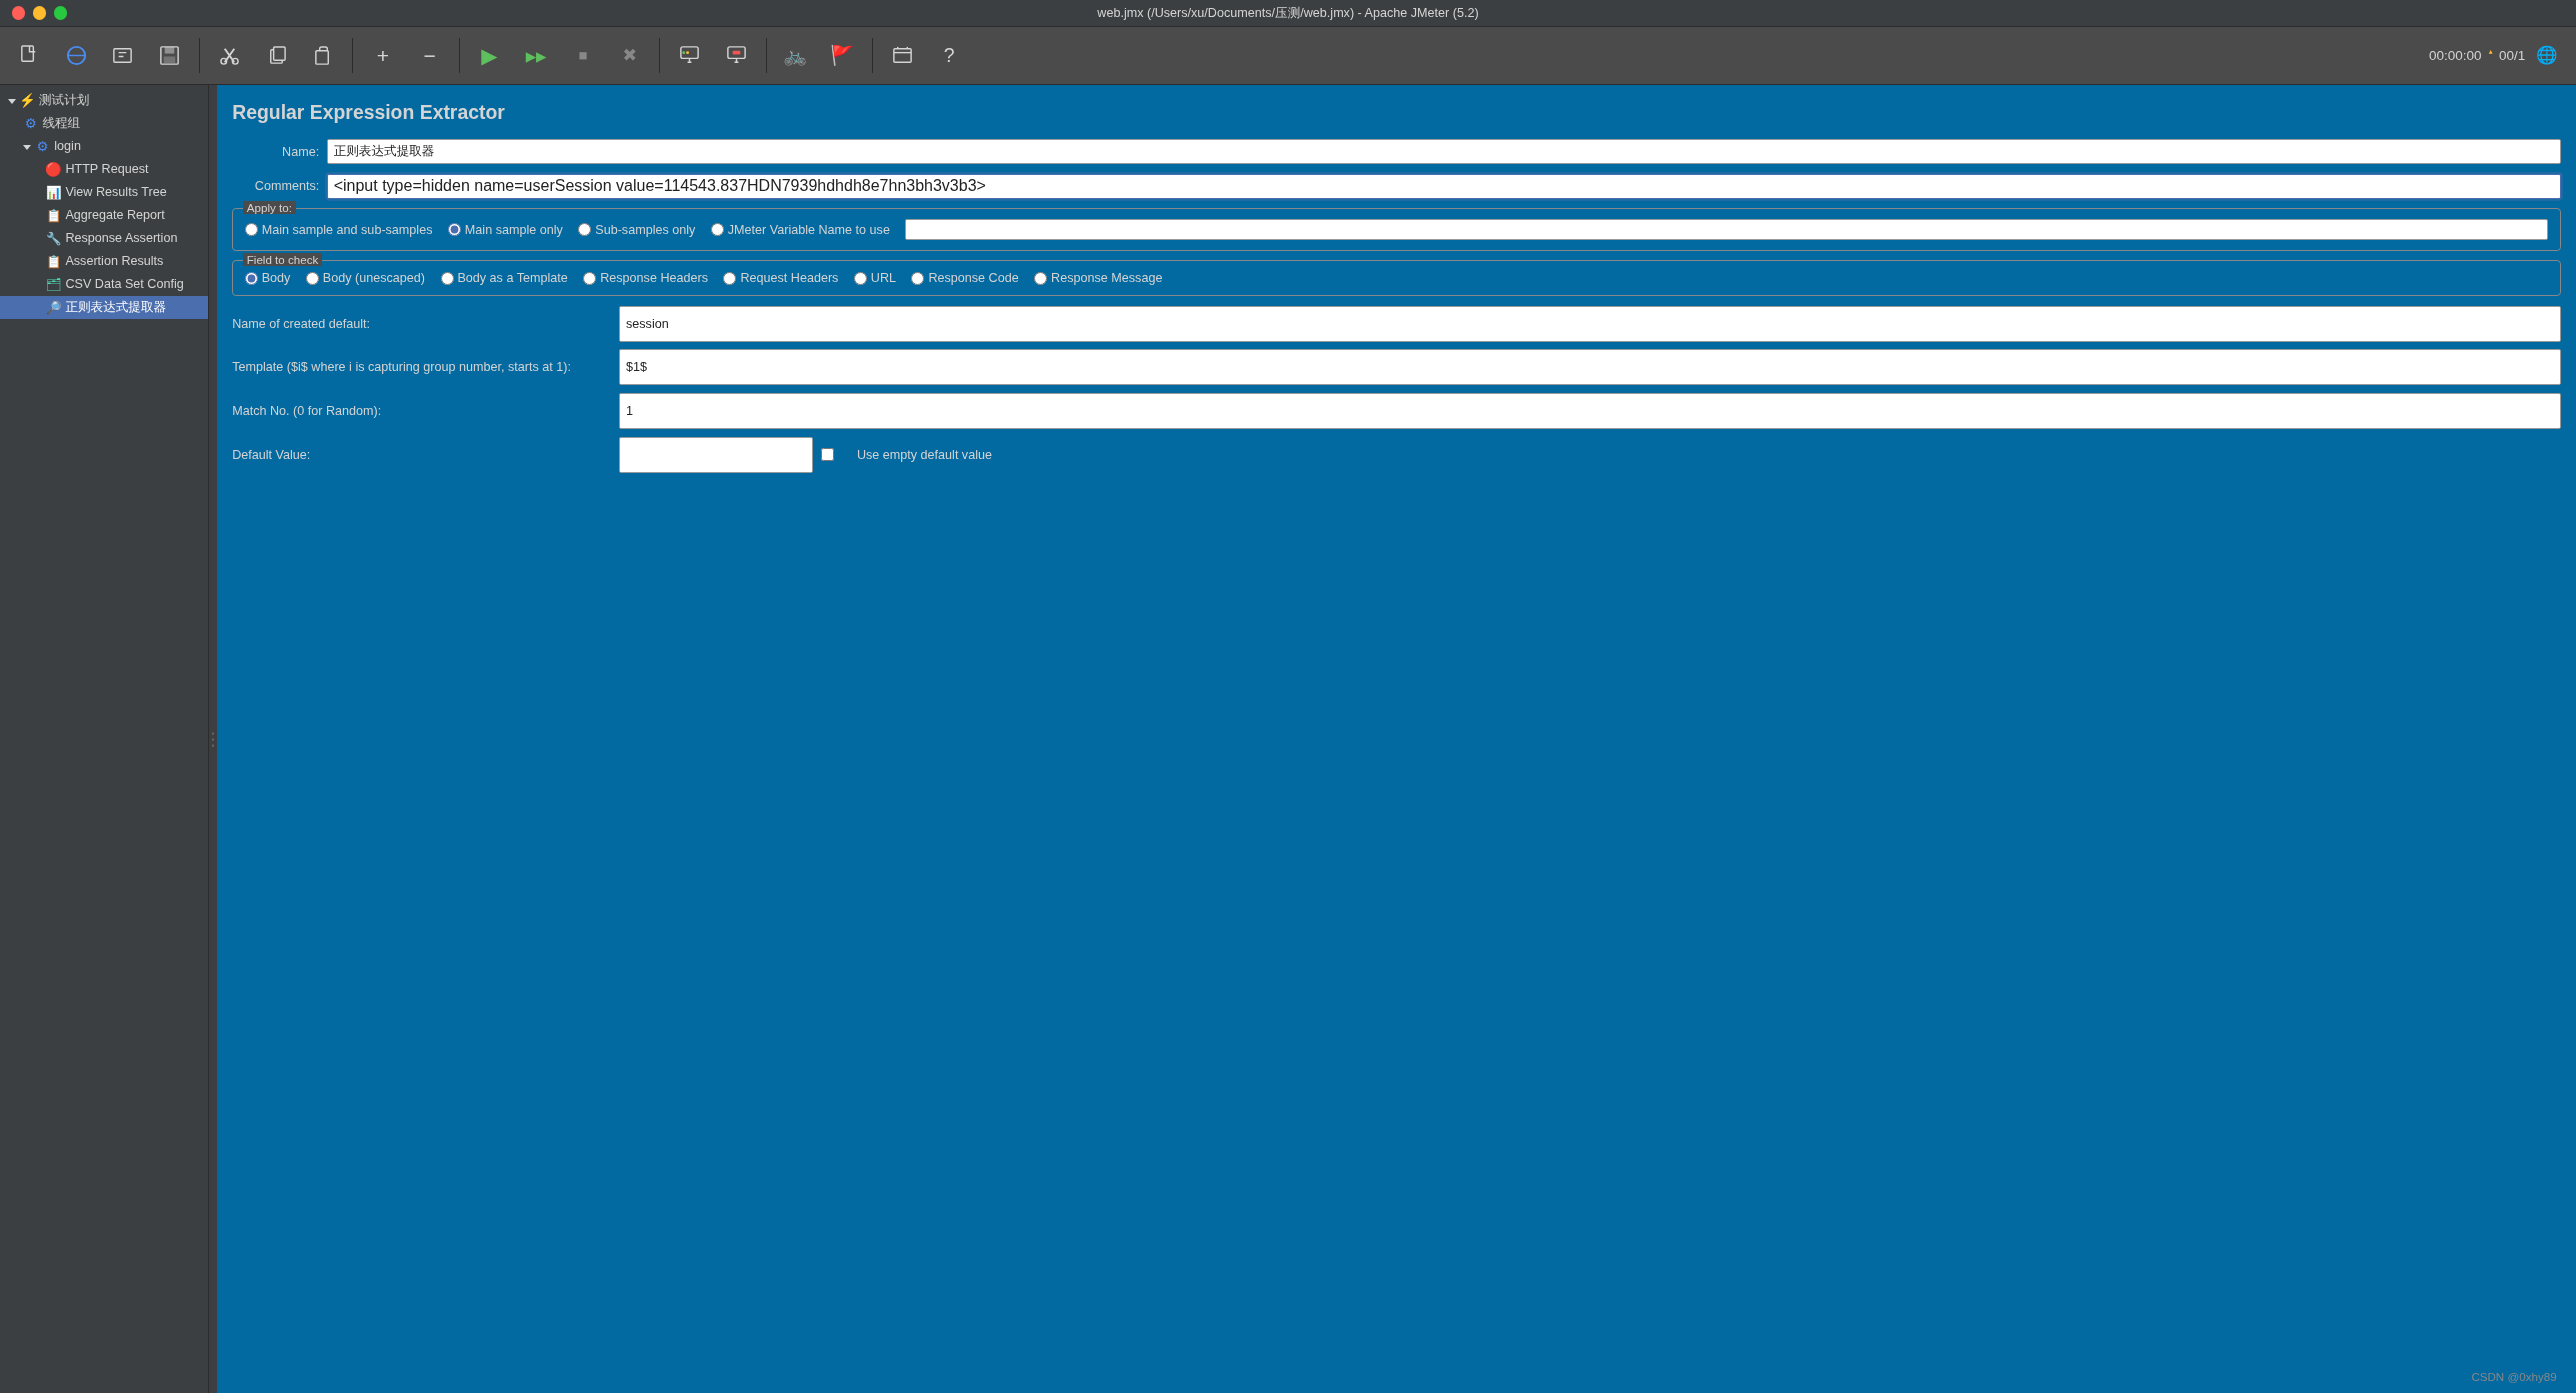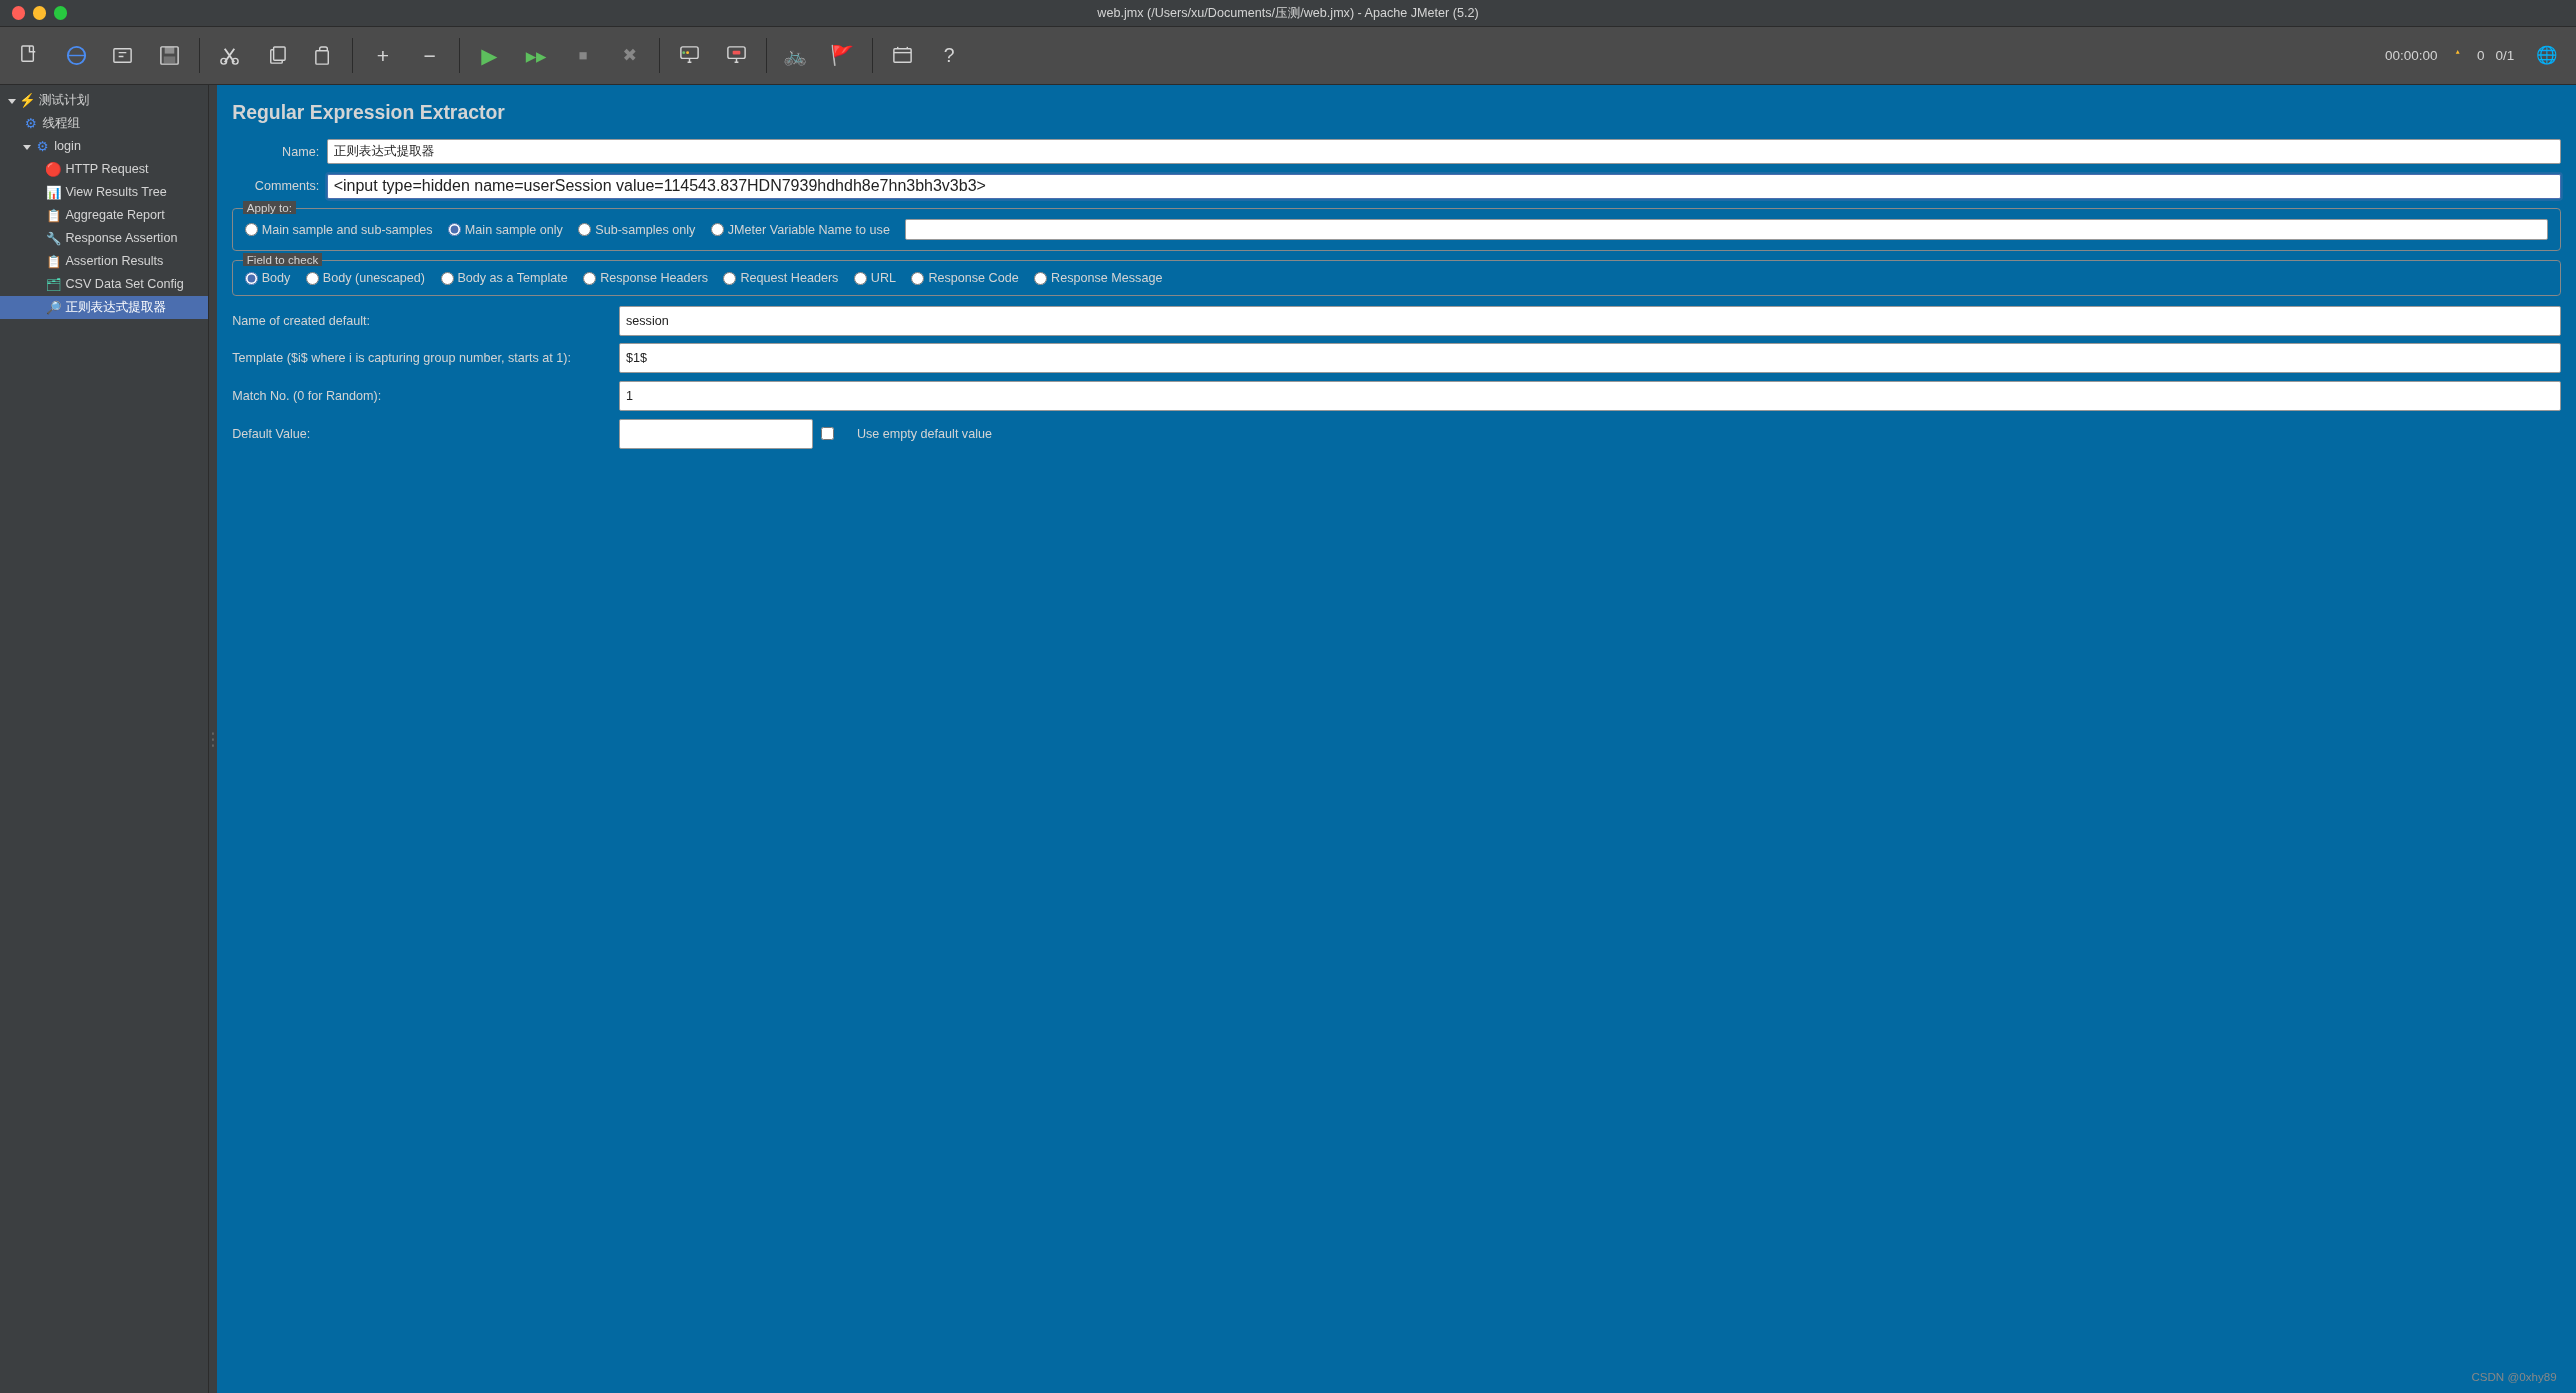--- a/index.html
+++ b/index.html
@@ -70,21 +70,21 @@
       height: 35px;
       background: #2b2b2b;
       margin: 0 3.9px;
     }
     .toolbar-timer {
       color: #d4d4d4;
       font-size: 13.5px;
       margin-left: auto;
       display: flex;
       align-items: center;
-      gap: 11px;
+      gap: 0;
     }
     
     .main-layout {
       display: flex;
       height: calc(1393px - 27px - 58px);
     }
     
     .sidebar {
       width: 209px;
       background: #3c3f41;
@@ -243,21 +243,21 @@
       font-size: 12.6px;
     }
     .details-input {
       flex: 1;
       background: #fff;
       border: 1px solid #999;
       border-radius: 1.9px;
       padding: 2.9px 5.8px;
       font-size: 12.6px;
       color: #222;
-      height: 30px;
+      height: 36px;
     }
     .checkbox-row {
       display: flex;
       align-items: center;
       gap: 23px;
     }
     .checkbox-input {
       accent-color: #4b6eaf;
       cursor: pointer;
     }

